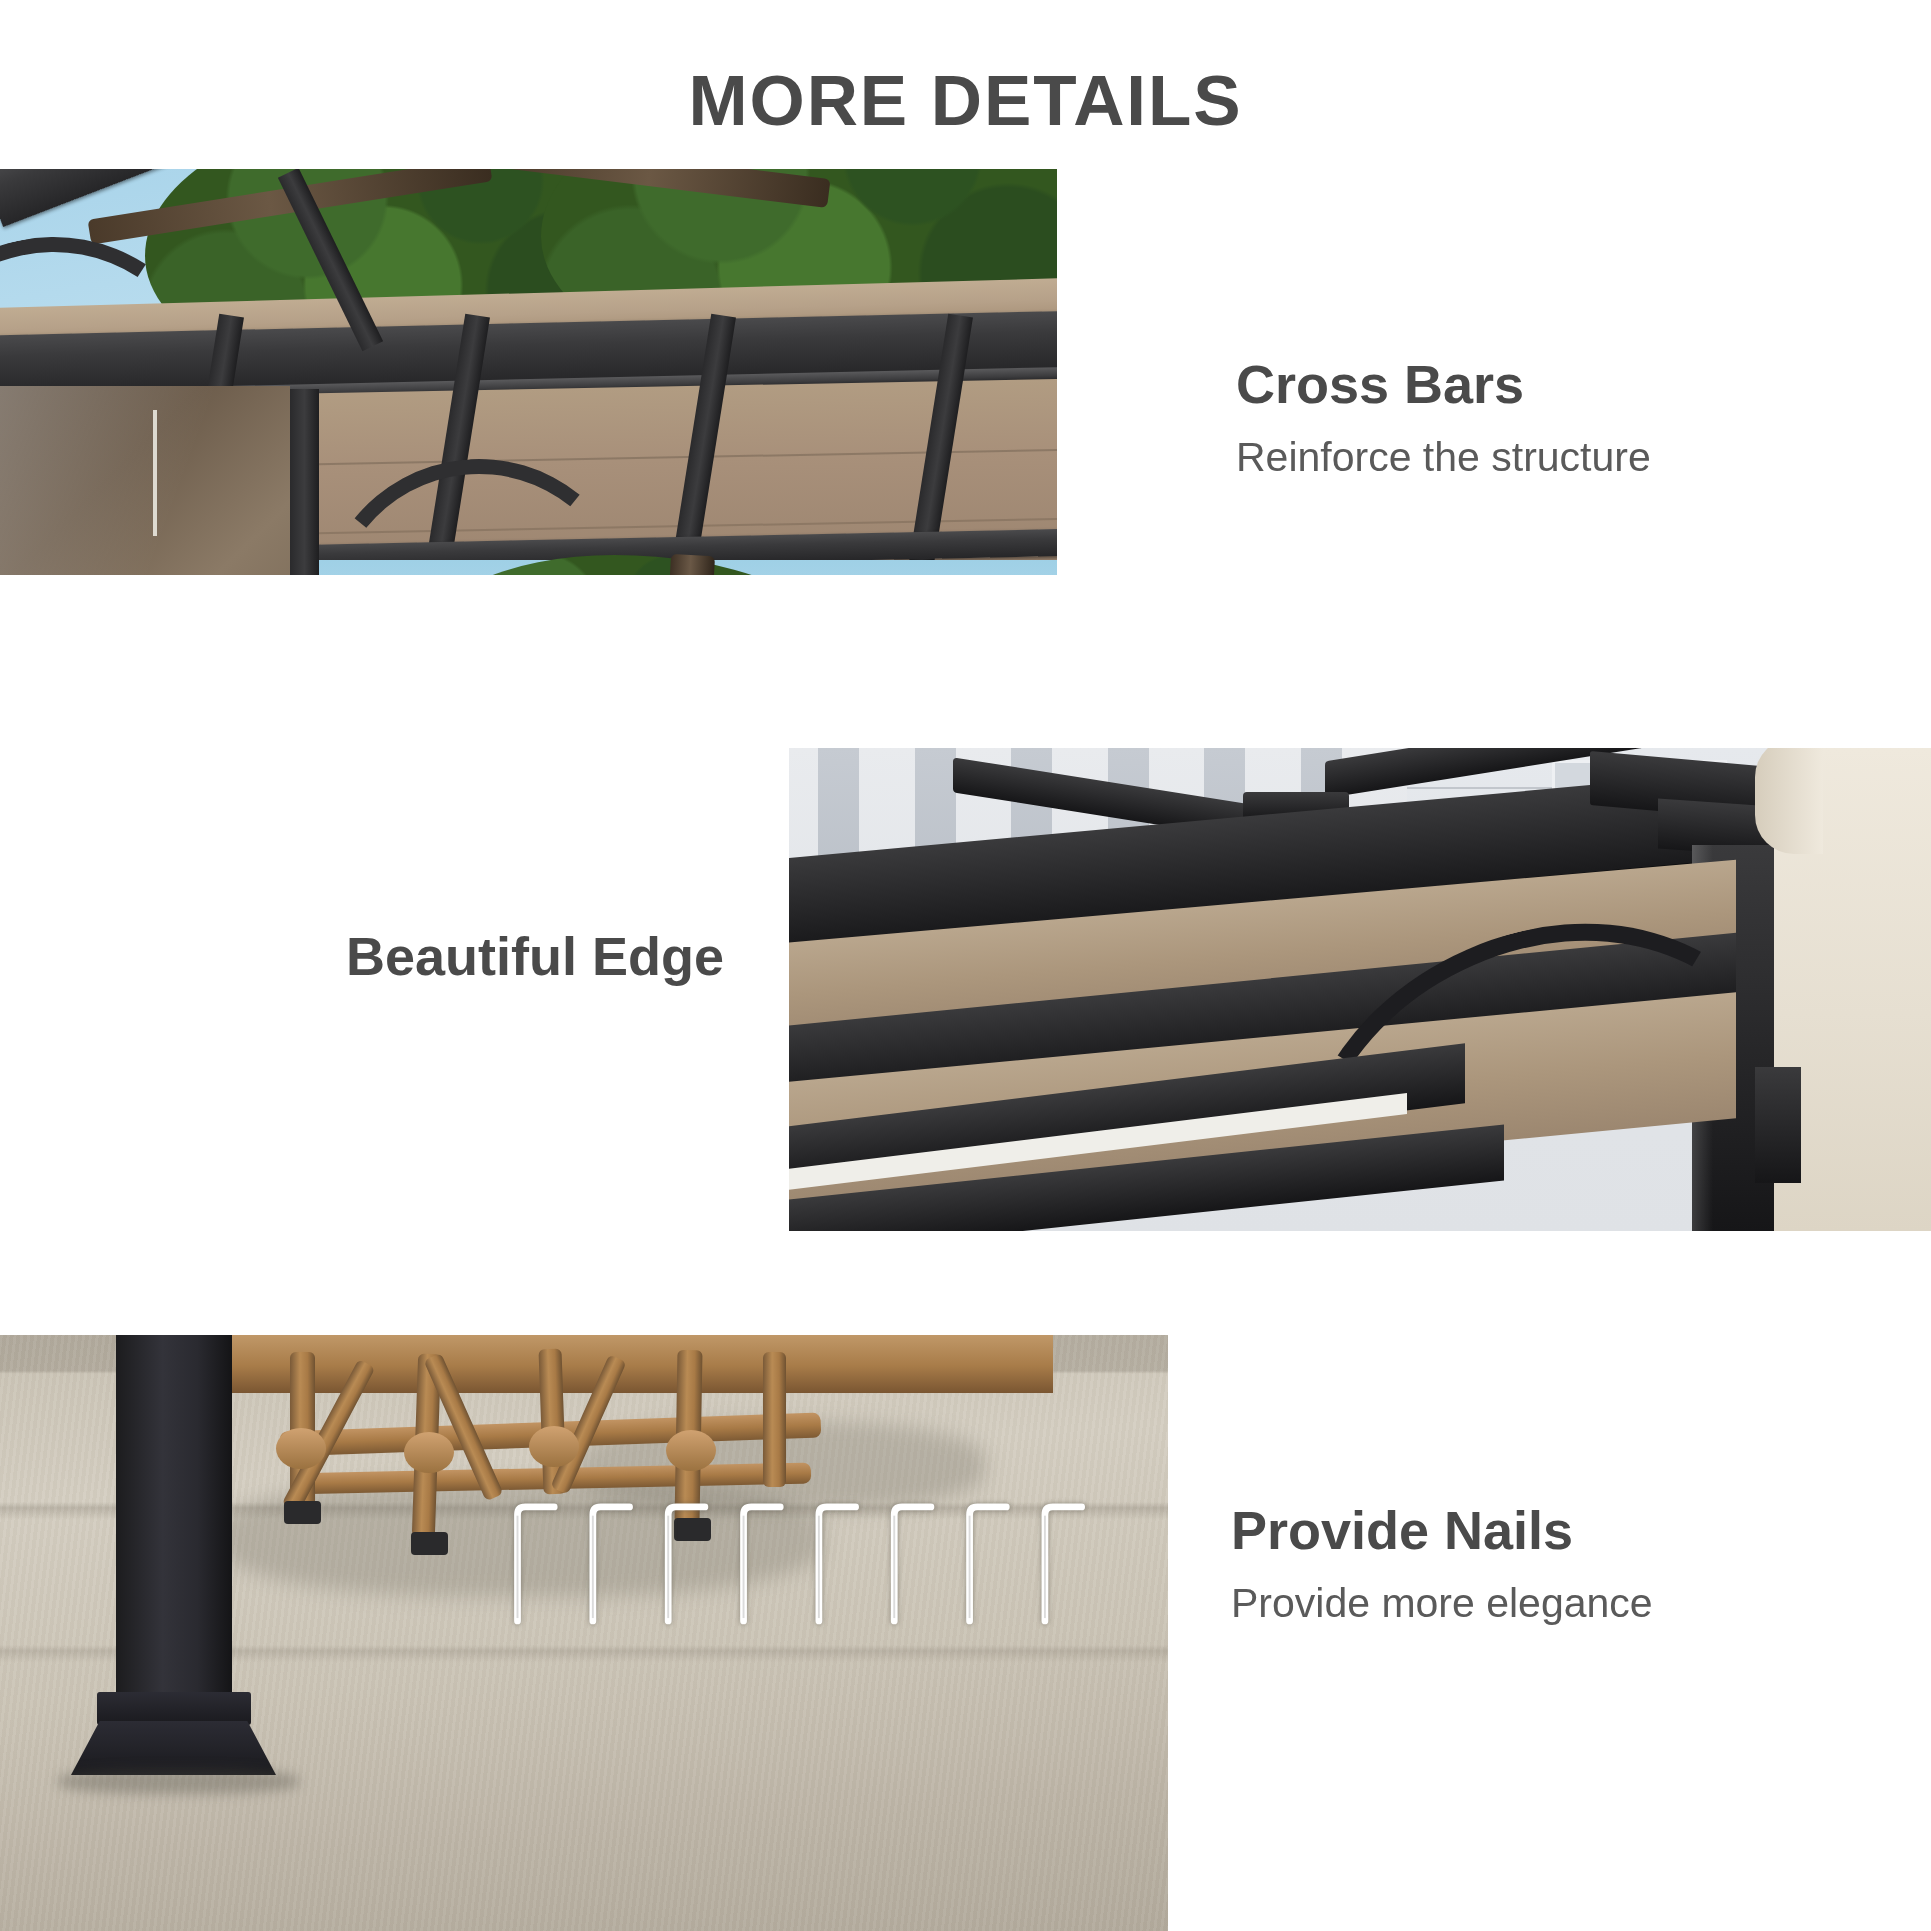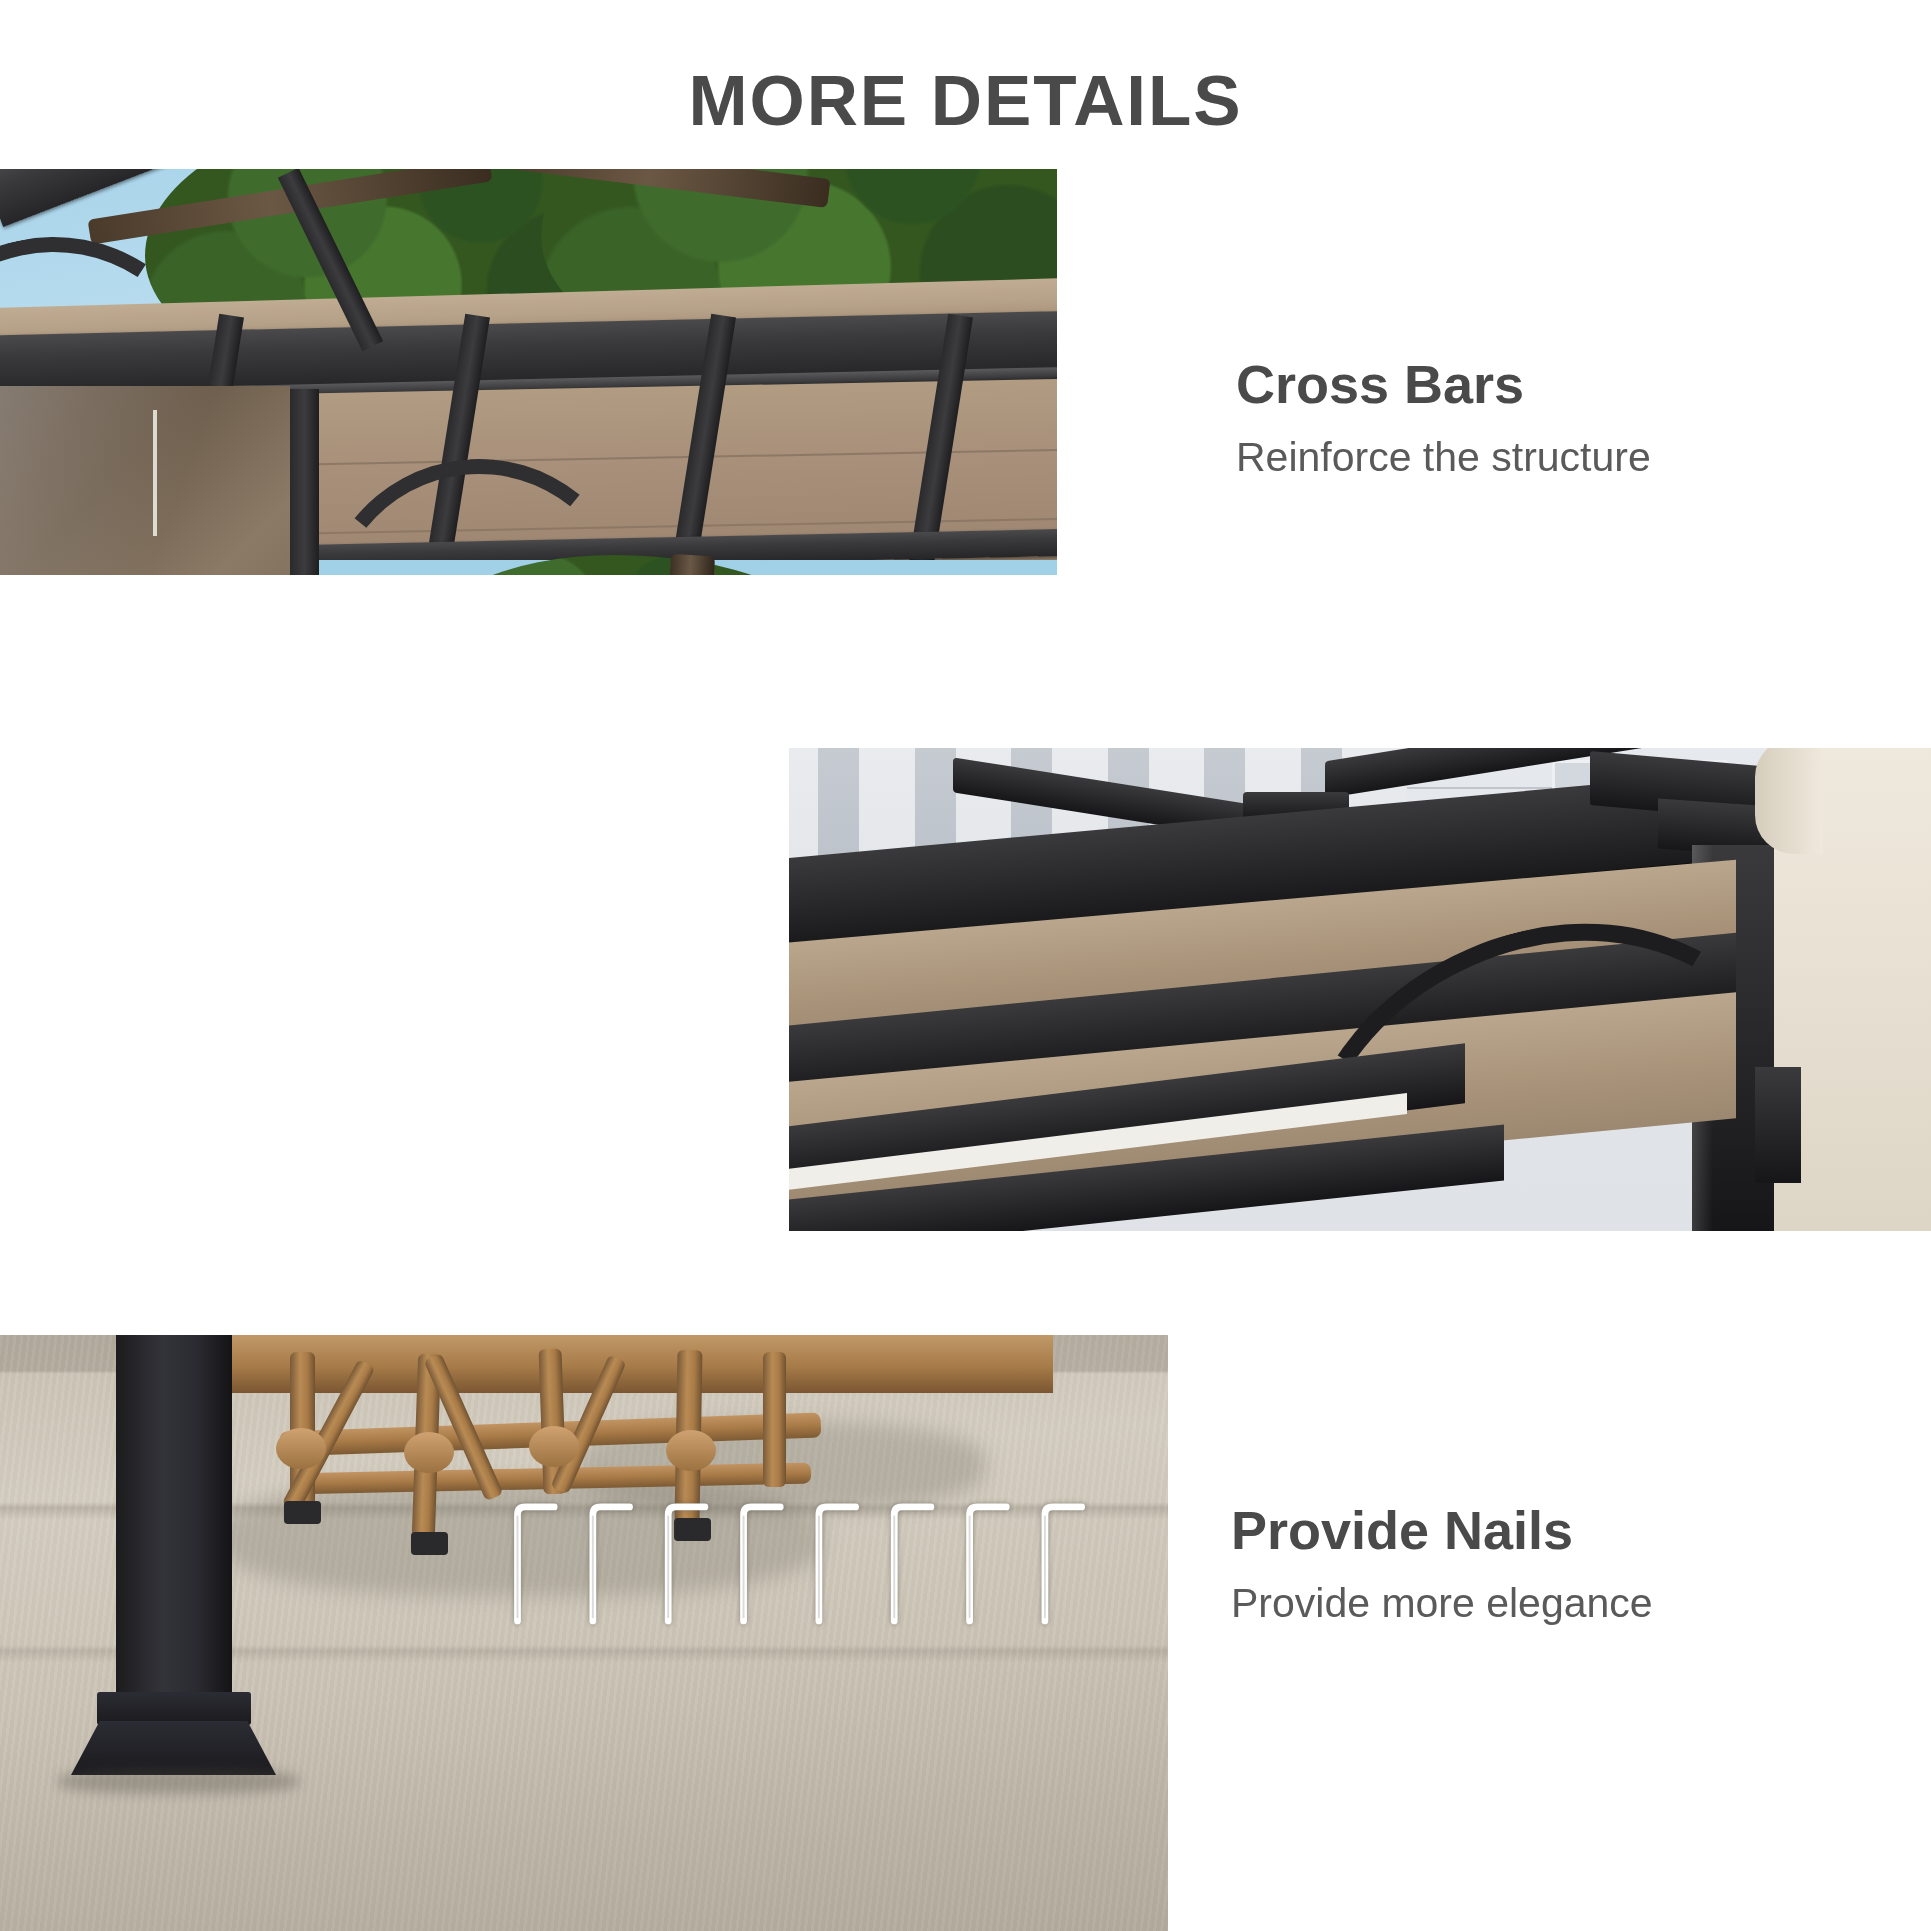--- a/index.html
+++ b/index.html
@@ -310,20 +310,21 @@
                 border-radius:60% 50% 0 0; transform:rotate(-14deg);"></div>
 
     <div class="black-bar" style="left:-19.3px; top:338px; width:695px; height:60px; transform:skewY(-7deg);"></div>
     <div class="black-bar" style="left:-19.3px; top:415px; width:734px; height:56px; transform:skewY(-6deg);"></div>
     <div style="position:absolute; left:-19.3px; top:384px; width:637px; height:21px;
                 background:#efeee9; transform:skewY(-7deg);"></div>
     <div class="black-bar" style="left:966px; top:319px; width:46px; height:116px;"></div>
   </div>
 
   <div class="caption right-align" style="left:77px; top:927px; width:647px;">
+    <div class="headline">Beautiful Edge</div>
   </div>
 </div>
 
 <div class="section">
 
   <div class="photo" id="panel3">
     <div class="patio"></div>
     <div class="patio-grain"></div>
 
     <div class="shadow-blob" style="left:222px; top:145px; width:599px; height:116px;"></div>

